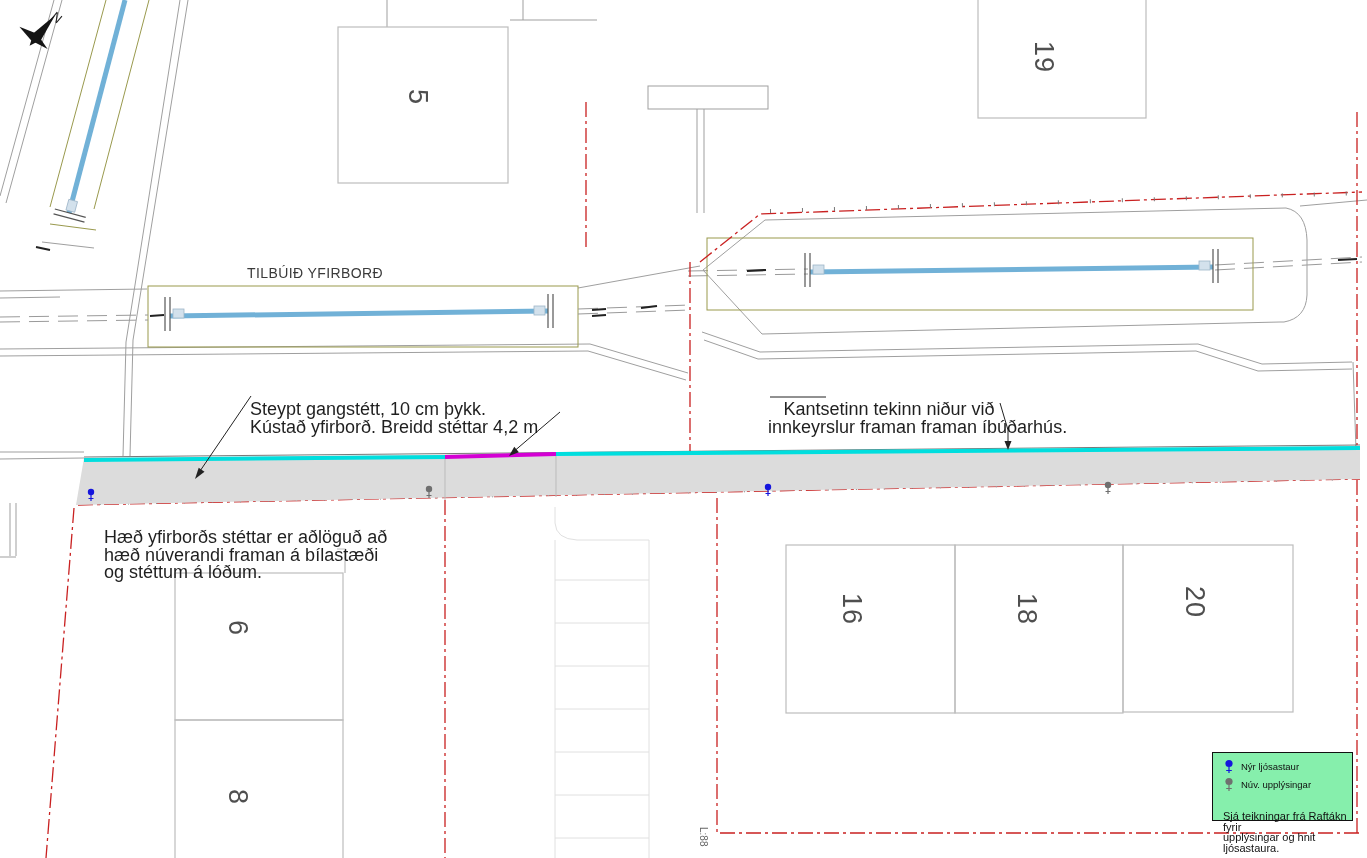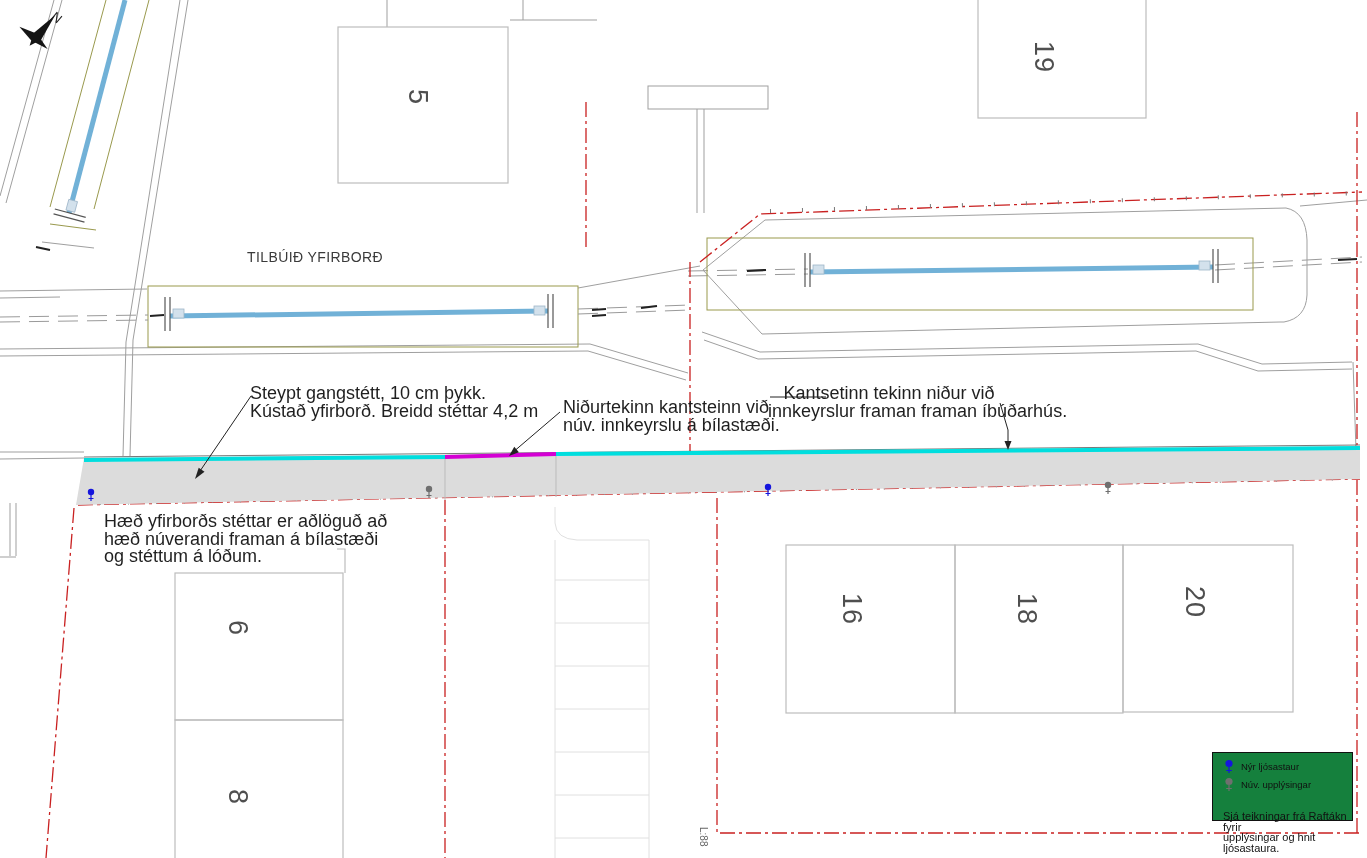--- a/index.html
+++ b/index.html
@@ -1,39 +1,39 @@
 <!DOCTYPE html>
 <html><head>
 <meta charset="utf-8">
 <style>
   html,body{margin:0;padding:0;background:#ffffff;}
   .canvas{
     position:relative;width:1367px;height:858px;overflow:hidden;
     background:#ffffff;font-family:"Liberation Sans",sans-serif;
   }
   .canvas svg.linework{position:absolute;left:0;top:0;}
-  .lbl{position:absolute;color:#2e2e2e;white-space:nowrap;}
+  .lbl{position:absolute;color:#2e2e2e;white-space:nowrap;margin-top:16px;}
   .surface-lbl{font-size:14px;letter-spacing:.4px;color:#3a3a3a;}
   .ann{font-size:18px;line-height:17.5px;color:#1f1f1f;}
   .ann.right{text-align:center;}
   .house{
     position:absolute;font-size:27px;color:#4f4f4f;letter-spacing:1px;
     transform:translate(-50%,-50%) rotate(90deg);white-space:nowrap;
   }
   .station{
     position:absolute;font-size:10px;color:#666;
     transform:rotate(90deg);transform-origin:top left;white-space:nowrap;
   }
   .north-n{
     position:absolute;font-size:13px;color:#222;
     transform:rotate(40deg);
   }
   .legend{
     position:absolute;left:1212px;top:752px;width:141px;height:69px;
-    border:1.5px solid #111;background:#15803d;box-sizing:border-box;
+    border:1.5px solid #111;background:#86efac;box-sizing:border-box;
     padding:4px 0 0 10px;z-index:5;
   }
   .legend-row{display:flex;align-items:center;height:18px;}
   .legend-row svg{margin-right:6px;flex:0 0 auto;}
   .legend-row span{font-size:9.5px;color:#111;}
   .legend-note{font-size:11px;line-height:10.5px;color:#111;margin-top:18px;}
 </style>
 </head>
 <body>
 
@@ -230,24 +230,20 @@
 
   <div class="north-n" style="left:52px;top:10px;">N</div>
 
   <div class="lbl surface-lbl" style="left:247px;top:249px;">TILBÚIÐ YFIRBORÐ</div>
 
   <div class="lbl ann" style="left:250px;top:385px;">
     <div>Steypt gangstétt, 10 cm þykk.</div>
     <div>Kústað yfirborð. Breidd stéttar 4,2 m</div>
   </div>
 
-  <div class="lbl ann" style="left:563px;top:399px;">
-    <div>Niðurtekinn kantsteinn við</div>
-    <div>núv. innkeyrslu á bílastæði.</div>
-  </div>
 
   <div class="lbl ann right" style="left:768px;top:385px;width:242px;">
     <div>Kantsetinn tekinn niður við</div>
     <div>innkeyrslur framan framan íbúðarhús.</div>
   </div>
 
   <div class="lbl ann" style="left:104px;top:513px;">
     <div>Hæð yfirborðs stéttar er aðlöguð að</div>
     <div>hæð núverandi framan á bílastæði</div>
     <div>og stéttum á lóðum.</div>

